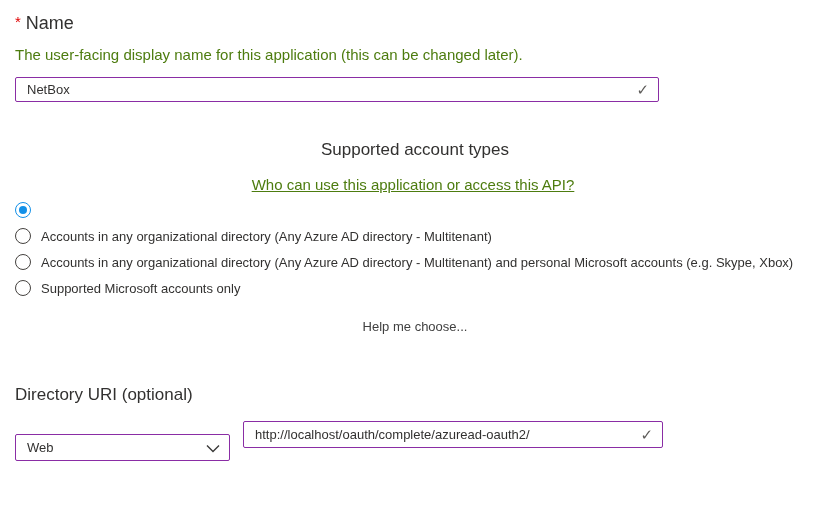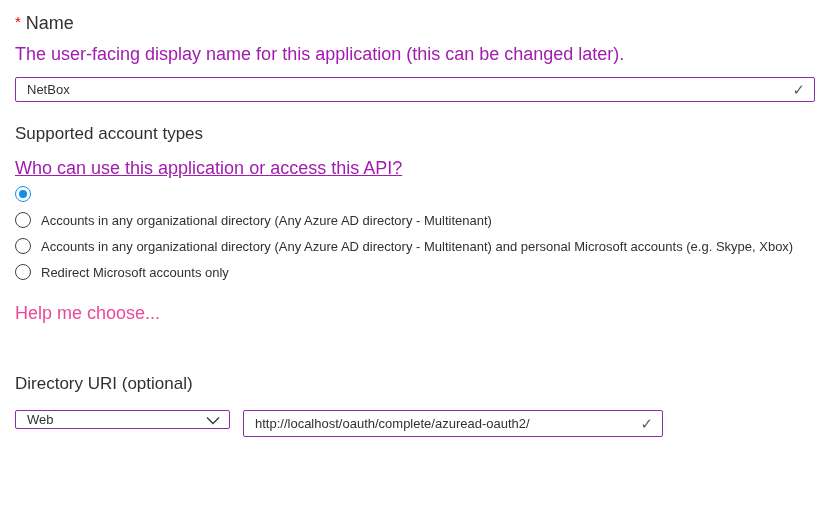--- a/index.html
+++ b/index.html
@@ -24,25 +24,25 @@
   .name-title { font-size: 18px; }
   .required {
     color: #e00000;
     font-size: 15px;
     position: relative;
     top: -2px;
     margin-right: 5px;
   }
 
   .desc {
-    font-size: 18px;
+    font-size: 15px;
     line-height: 17px;
     margin: 11px 0 0 0;
     max-width: 796px;
-    color: #a21caf;
+    color: #4d7c0f;
   }
 
   .textfield {
     display: flex;
     align-items: center;
     border: 1px solid #8a2da5;
     border-radius: 2px;
     background: #ffffff;
     padding: 0 9px 0 11px;
   }
@@ -60,25 +60,25 @@
   .check {
     color: #5c5a58;
     font-size: 15px;
     line-height: 1;
     flex: none;
     margin-left: 8px;
   }
 
   .name-field {
     margin-top: 14px;
-    width: 800px;
+    width: 644px;
     height: 25px;
   }
 
-  .account-section { margin-top: 20px; }
+  .account-section { margin-top: 36px; text-align: center; }
   .question { margin-top: 15px; text-decoration: underline; }
 
   .radio-group { margin-top: 4px; }
   .radio-row {
     display: flex;
     align-items: center;
     height: 26px;
     cursor: pointer;
   }
   .radio {
@@ -99,45 +99,46 @@
     border-radius: 50%;
     background: transparent;
   }
   .radio.selected { border-color: #1290e8; }
   .radio.selected .dot { background: #1290e8; }
   .radio-label { font-size: 13px; color: #323130; }
 
   .link {
     display: inline-block;
     margin-top: 18px;
-    font-size: 18px;
-    color: #ec4899;
+    font-size: 13px;
+    color: #404040;
     text-decoration: none;
     cursor: pointer;
   }
 
   .redirect-section { margin-top: 48px; }
 
   .controls-row {
     display: flex;
     gap: 13px;
     margin-top: 15px;
   }
   .dropdown {
     width: 215px;
-    height: 19px;
+    height: 27px;
     border: 1px solid #8a2da5;
     border-radius: 2px;
     background: #fff;
     display: flex;
     align-items: center;
     justify-content: space-between;
     padding: 0 9px 0 11px;
     font-size: 13px;
     cursor: pointer;
+    margin-top: 13px;
   }
   .chevron { flex: none; margin-top: 2px; }
   .uri-field {
     width: 420px;
     height: 27px;
   }
 </style>
 </head>
 <body>
 
@@ -172,21 +173,21 @@
       <span class="radio">
           <span class="dot"></span>
         </span>
       <span class="radio-label">Accounts in any organizational directory (Any Azure AD directory - Multitenant) and personal Microsoft accounts (e.g. Skype, Xbox)</span>
     </label>
 
     <label class="radio-row">
       <span class="radio">
           <span class="dot"></span>
         </span>
-      <span class="radio-label">Redirect Microsoft accounts only</span>
+      <span class="radio-label">Supported Microsoft accounts only</span>
     </label>
   </div>
   
 
   <a class="link">Help me choose...</a>
 </section>
 
 <section class="redirect-section">
   <h2 class="section-title">Directory URI (optional)</h2>
 

